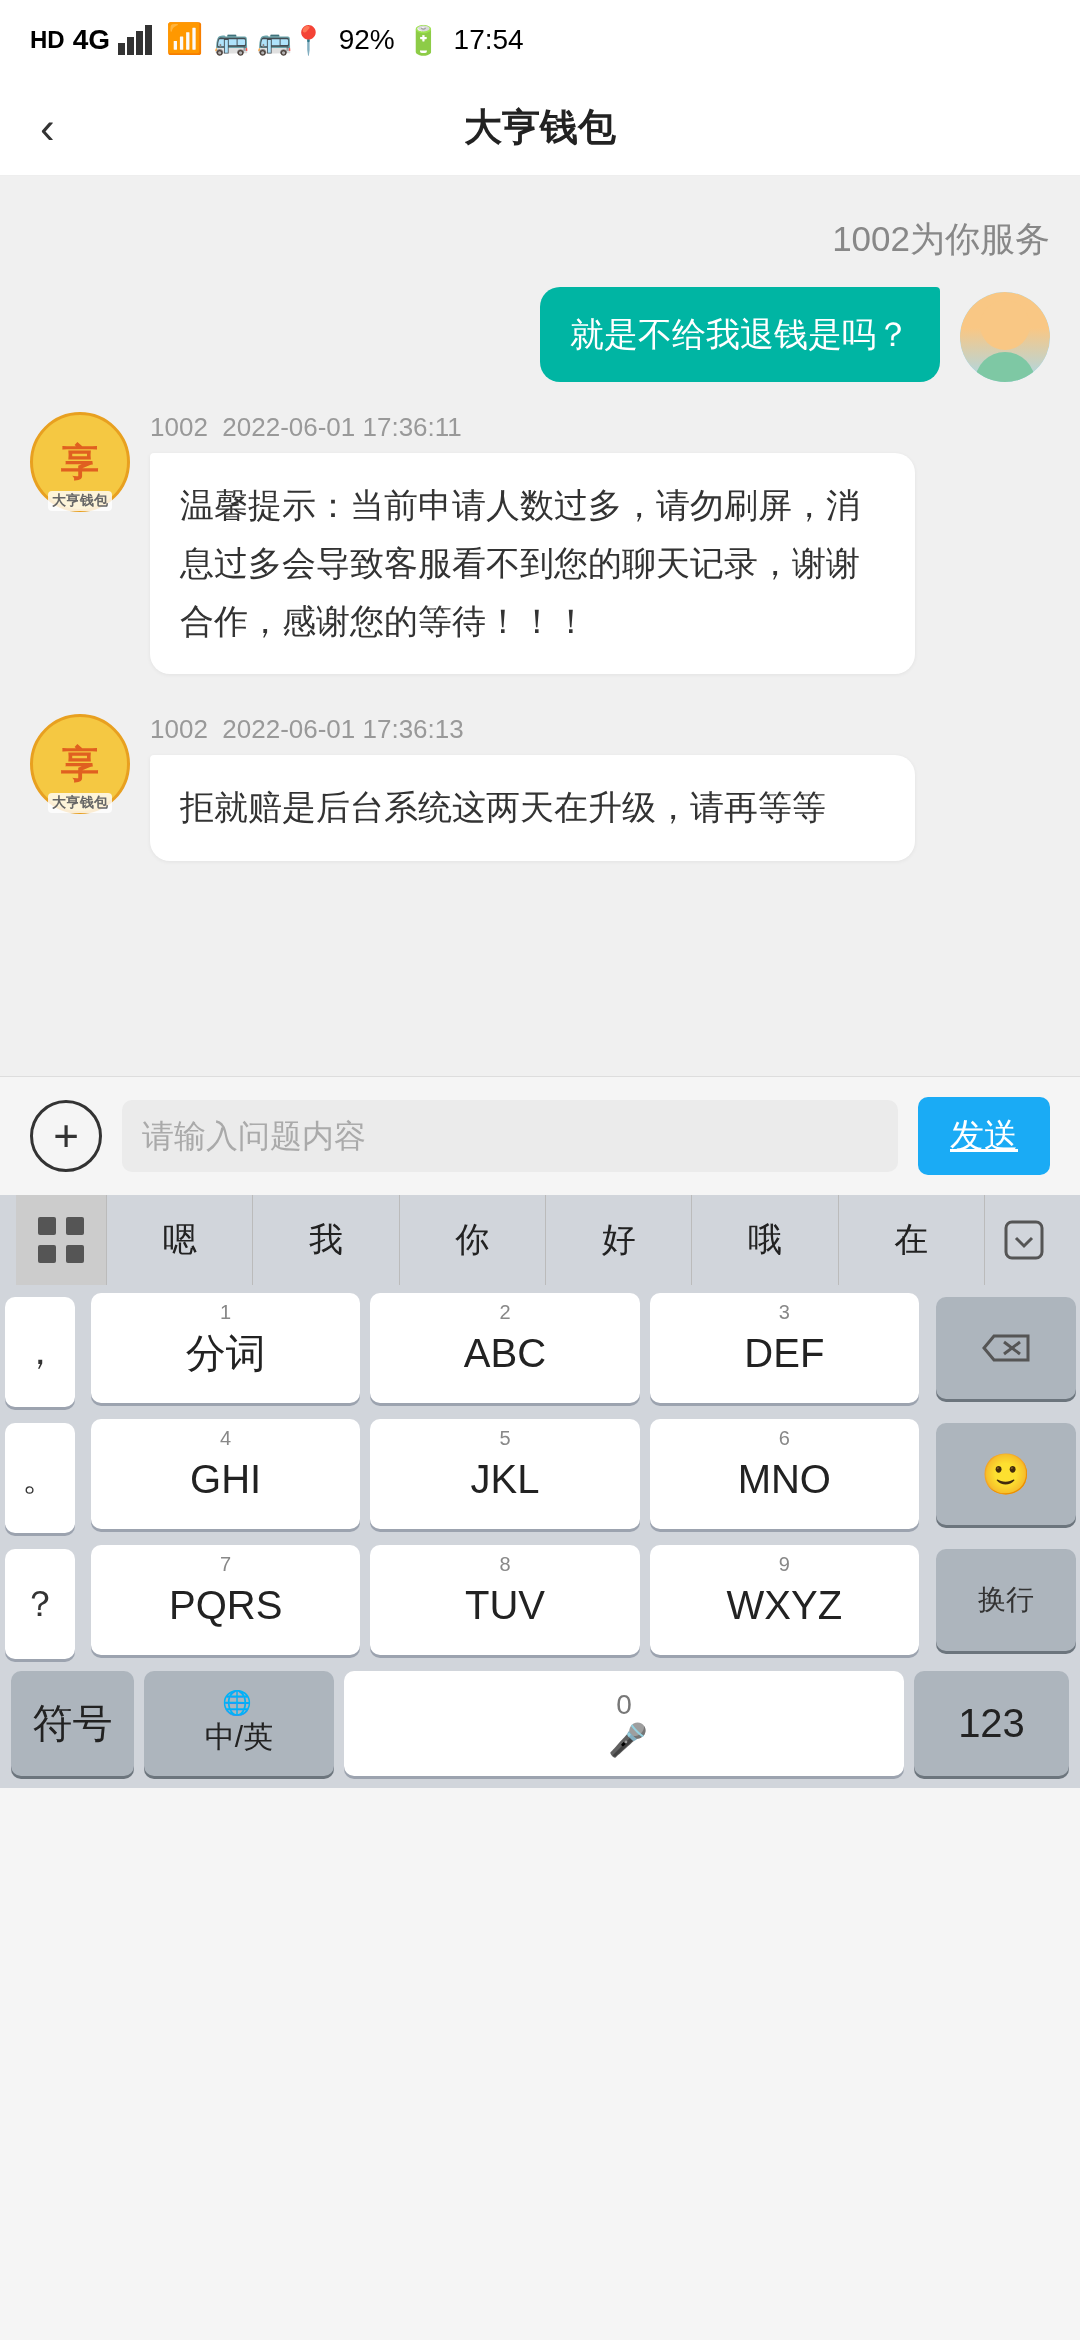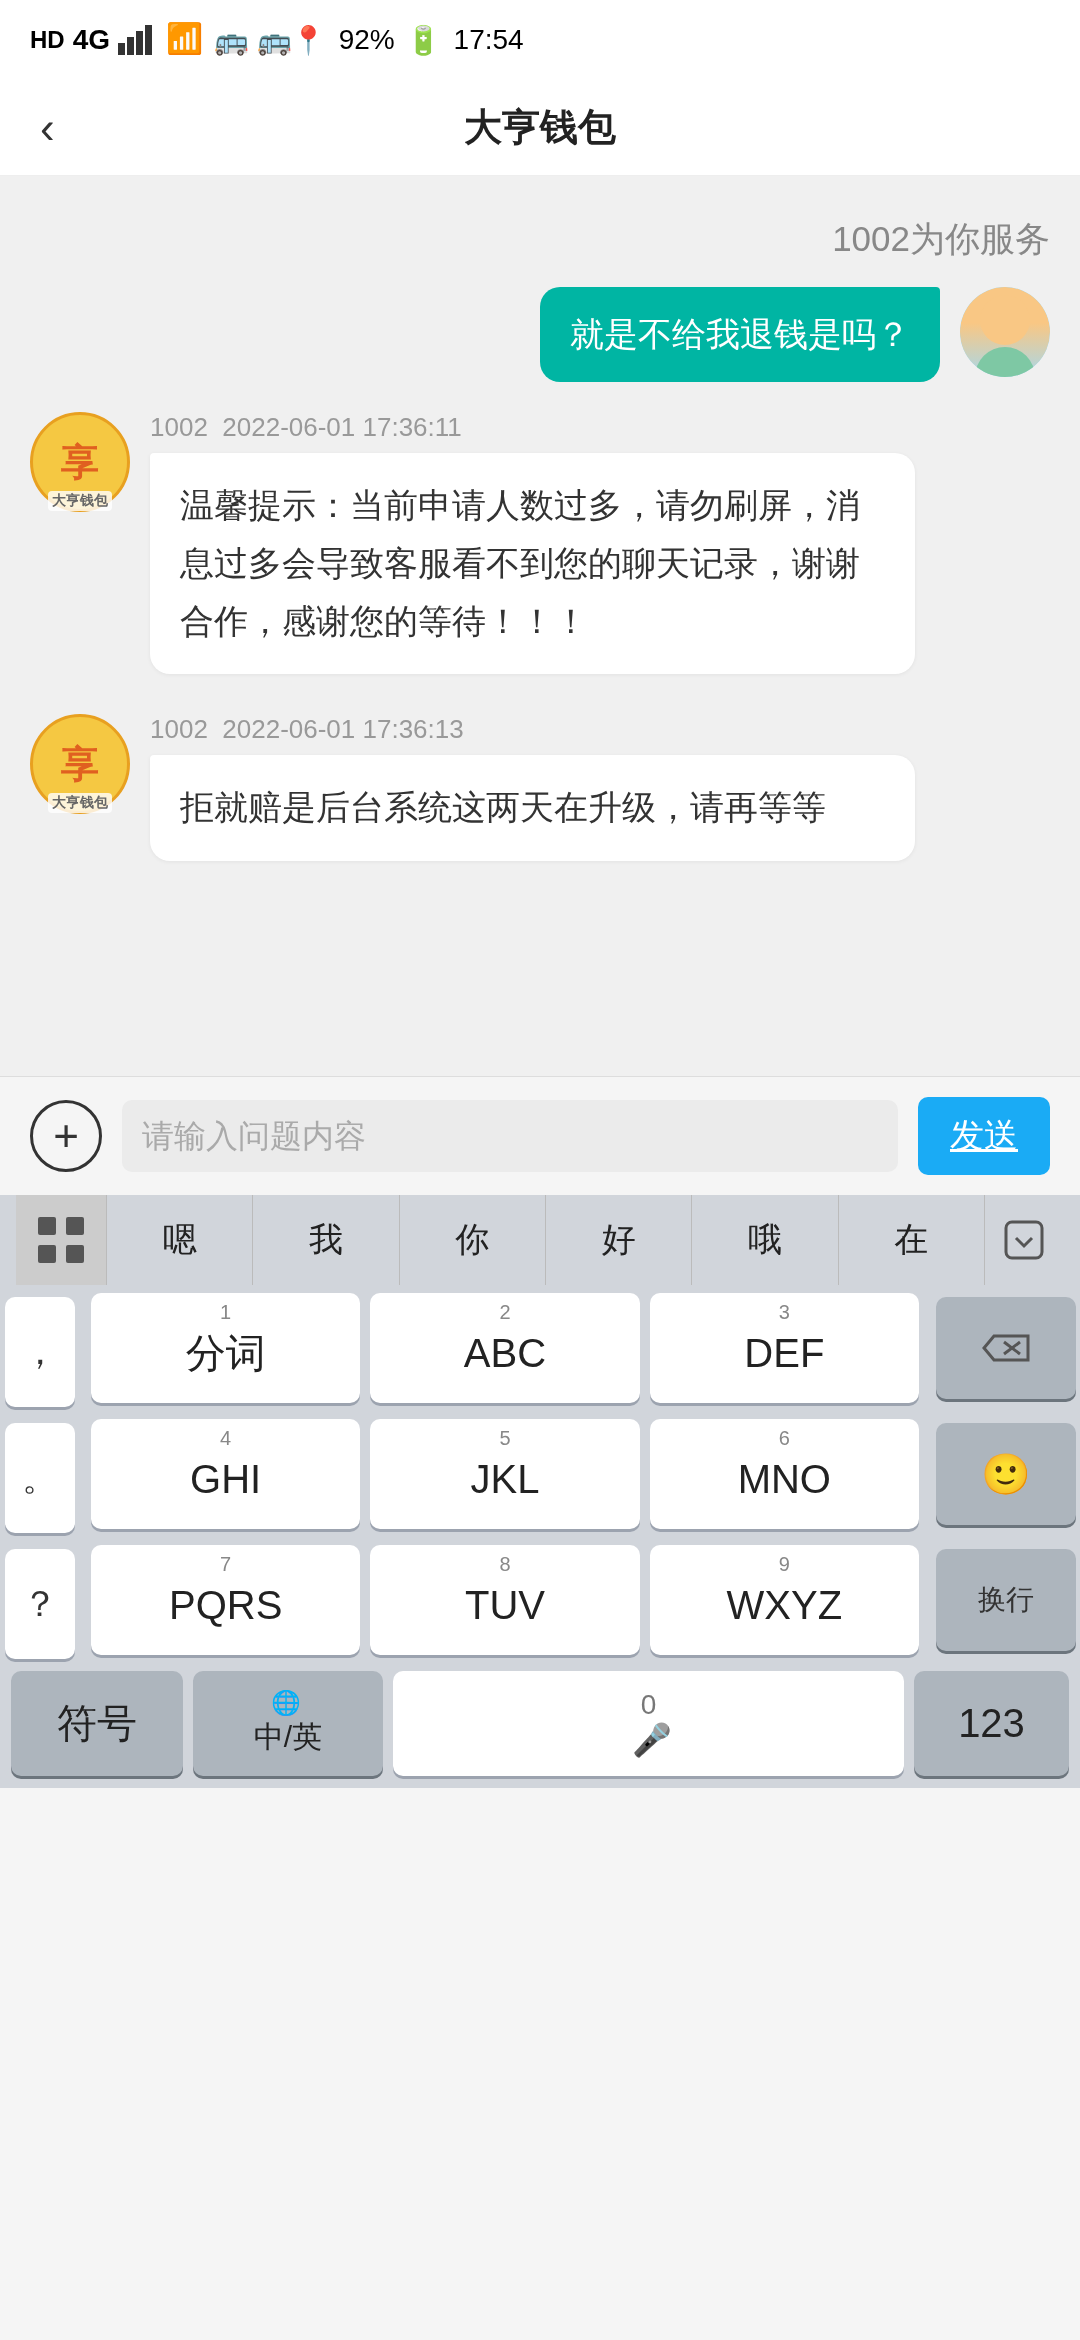--- a/index.html
+++ b/index.html
@@ -72,21 +72,21 @@
       text-align: right;
       font-size: 35px;
       color: #888;
       margin-bottom: 24px;
     }
 
     
     .user-bubble-wrap {
       display: flex;
       justify-content: flex-end;
-      align-items: flex-start;
+      align-items: flex-end;
       margin-bottom: 30px;
       gap: 20px;
     }
     .user-bubble {
       background: #00b5a3;
       color: #fff;
       font-size: 34px;
       padding: 22px 30px;
       border-radius: 20px 4px 20px 20px;
       max-width: 70%;
@@ -329,21 +329,21 @@
       background: #adb5bd;
       box-shadow: 0 3px 0 #6c757d;
       font-size: 28px;
     }
     .row-bottom {
       display: flex;
       gap: 0;
       padding: 8px 6px 12px 6px;
     }
     .key-symbol {
-      width: 172px;
+      width: 123px;
       background: #adb5bd;
       box-shadow: 0 3px 0 #6c757d;
     }
     .key-lang {
       width: 190px;
       background: #adb5bd;
       box-shadow: 0 3px 0 #6c757d;
       font-size: 28px;
     }
     .key-space {

